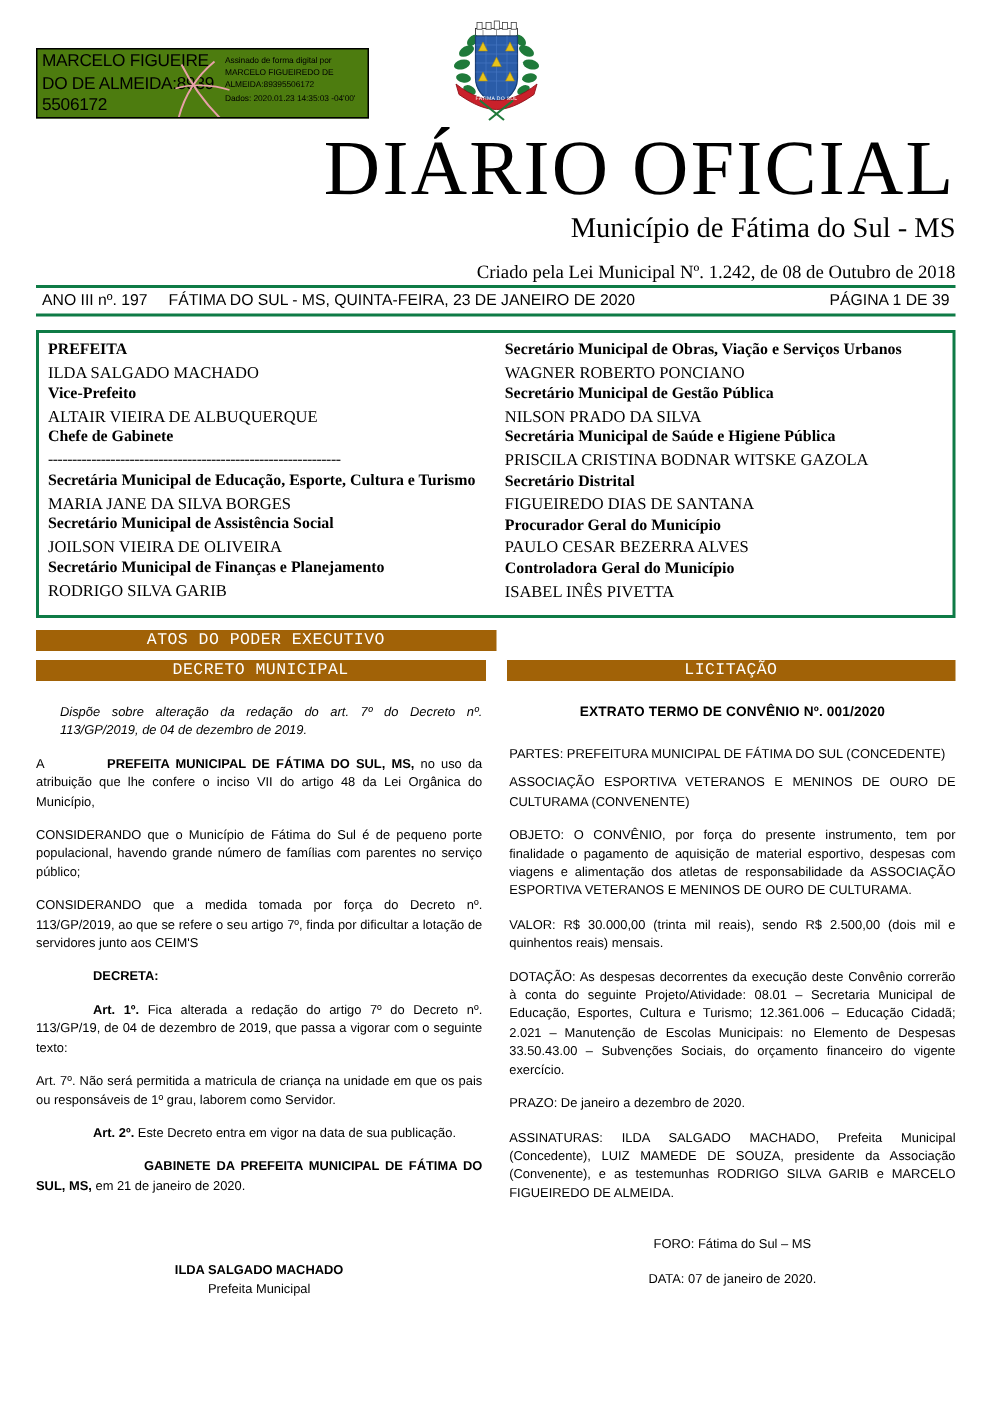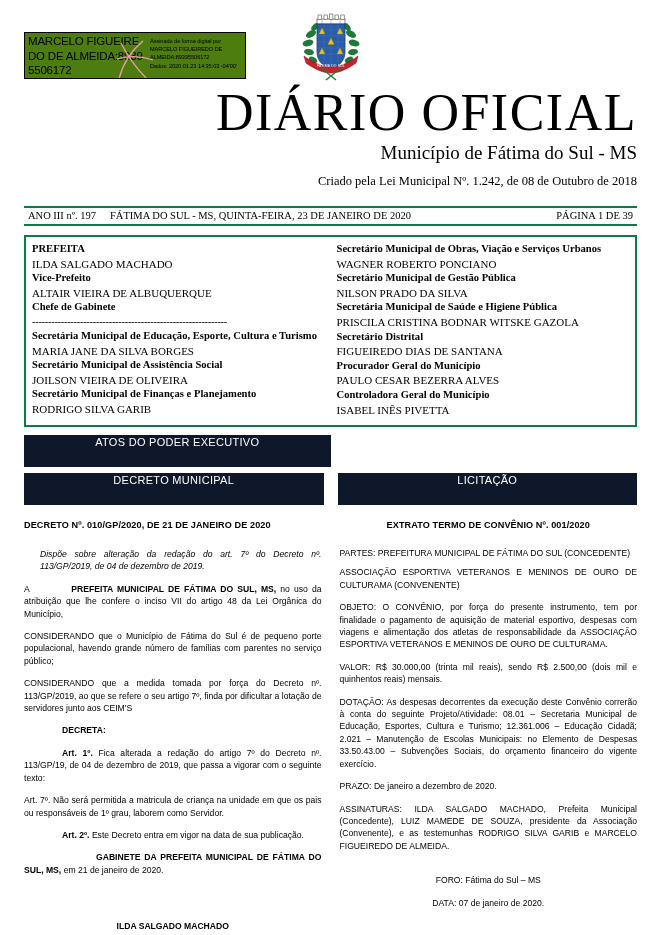--- a/index.html
+++ b/index.html
@@ -92,27 +92,27 @@
   }
   .do-law {
     font-family: "Liberation Serif", serif;
     font-size: 12.5px;
     line-height: 18px;
     margin-top: 7px;
   }
 
   
   .edition-wrap {
-    margin-top: 16px;
+    margin-top: 0;
     border-top: 2px solid #0E7B46;
     border-bottom: 2px solid #0E7B46;
     padding: 2px 4px 3px 4px;
     display: flex;
     align-items: baseline;
-    font-family: Liberation Serif, serif;
+    font-family: Liberation Sans, sans-serif;
     font-size: 10.5px;
   }
   .ed-ano { font-weight: 400; white-space: nowrap; }
   .ed-city {
     flex: 1;
     padding-left: 14px;
     white-space: nowrap;
   }
   .ed-page { white-space: nowrap; }
 
@@ -143,27 +143,27 @@
     font-family: "Liberation Serif", serif;
     font-size: 10.5px;
     line-height: 14px;
     letter-spacing: -0.3px;
     overflow: hidden;
     white-space: nowrap;
   }
 
   
   .bar {
-    background: #0f172a;
+    background: #a16207;
     color: #ffffff;
     text-align: center;
-    font-family: Liberation Sans, sans-serif;
+    font-family: Liberation Mono, monospace;
     font-size: 11px;
     line-height: 14px;
-    height: 32px;
+    height: 14px;
     letter-spacing: 0.3px;
   }
   .bar-col { width: 50%; }
   .bar-atos { width: 50%; margin-top: 8px; }
   .bar-row2 { display: flex; gap: 14px; margin-top: 6px; }
 
   
   .columns {
     display: flex;
     gap: 14px;
@@ -336,21 +336,20 @@
 
   <div class="bar bar-atos">ATOS DO PODER EXECUTIVO</div>
   <div class="bar-row2">
     <div class="bar bar-col">DECRETO MUNICIPAL</div>
     <div class="bar bar-col">LICITAÇÃO</div>
   </div>
 
   <div class="columns">
 
     <div class="col left bodytext">
-      <div class="hd-left">DECRETO Nº. 010/GP/2020, DE 21 DE JANEIRO DE 2020</div>
 
       <p class="p ital" style="padding-left:16px;">Dispõe sobre alteração da redação do art. 7º do Decreto nº. 113/GP/2019, de 04 de dezembro de 2019.</p>
 
       <p class="p"><span>A </span><span class="b">PREFEITA MUNICIPAL DE FÁTIMA DO SUL, MS,</span><span> no uso da atribuição que lhe confere o inciso VII do artigo 48 da Lei Orgânica do Município,</span></p>
 
       <p class="p">CONSIDERANDO que o Município de Fátima do Sul é de pequeno porte populacional, havendo grande número de famílias com parentes no serviço público;</p>
 
       <p class="p">CONSIDERANDO que a medida tomada por força do Decreto nº. 113/GP/2019, ao que se refere o seu artigo 7º, finda por dificultar a lotação de servidores junto aos CEIM'S</p>
 
       <p class="p b">DECRETA:</p>

